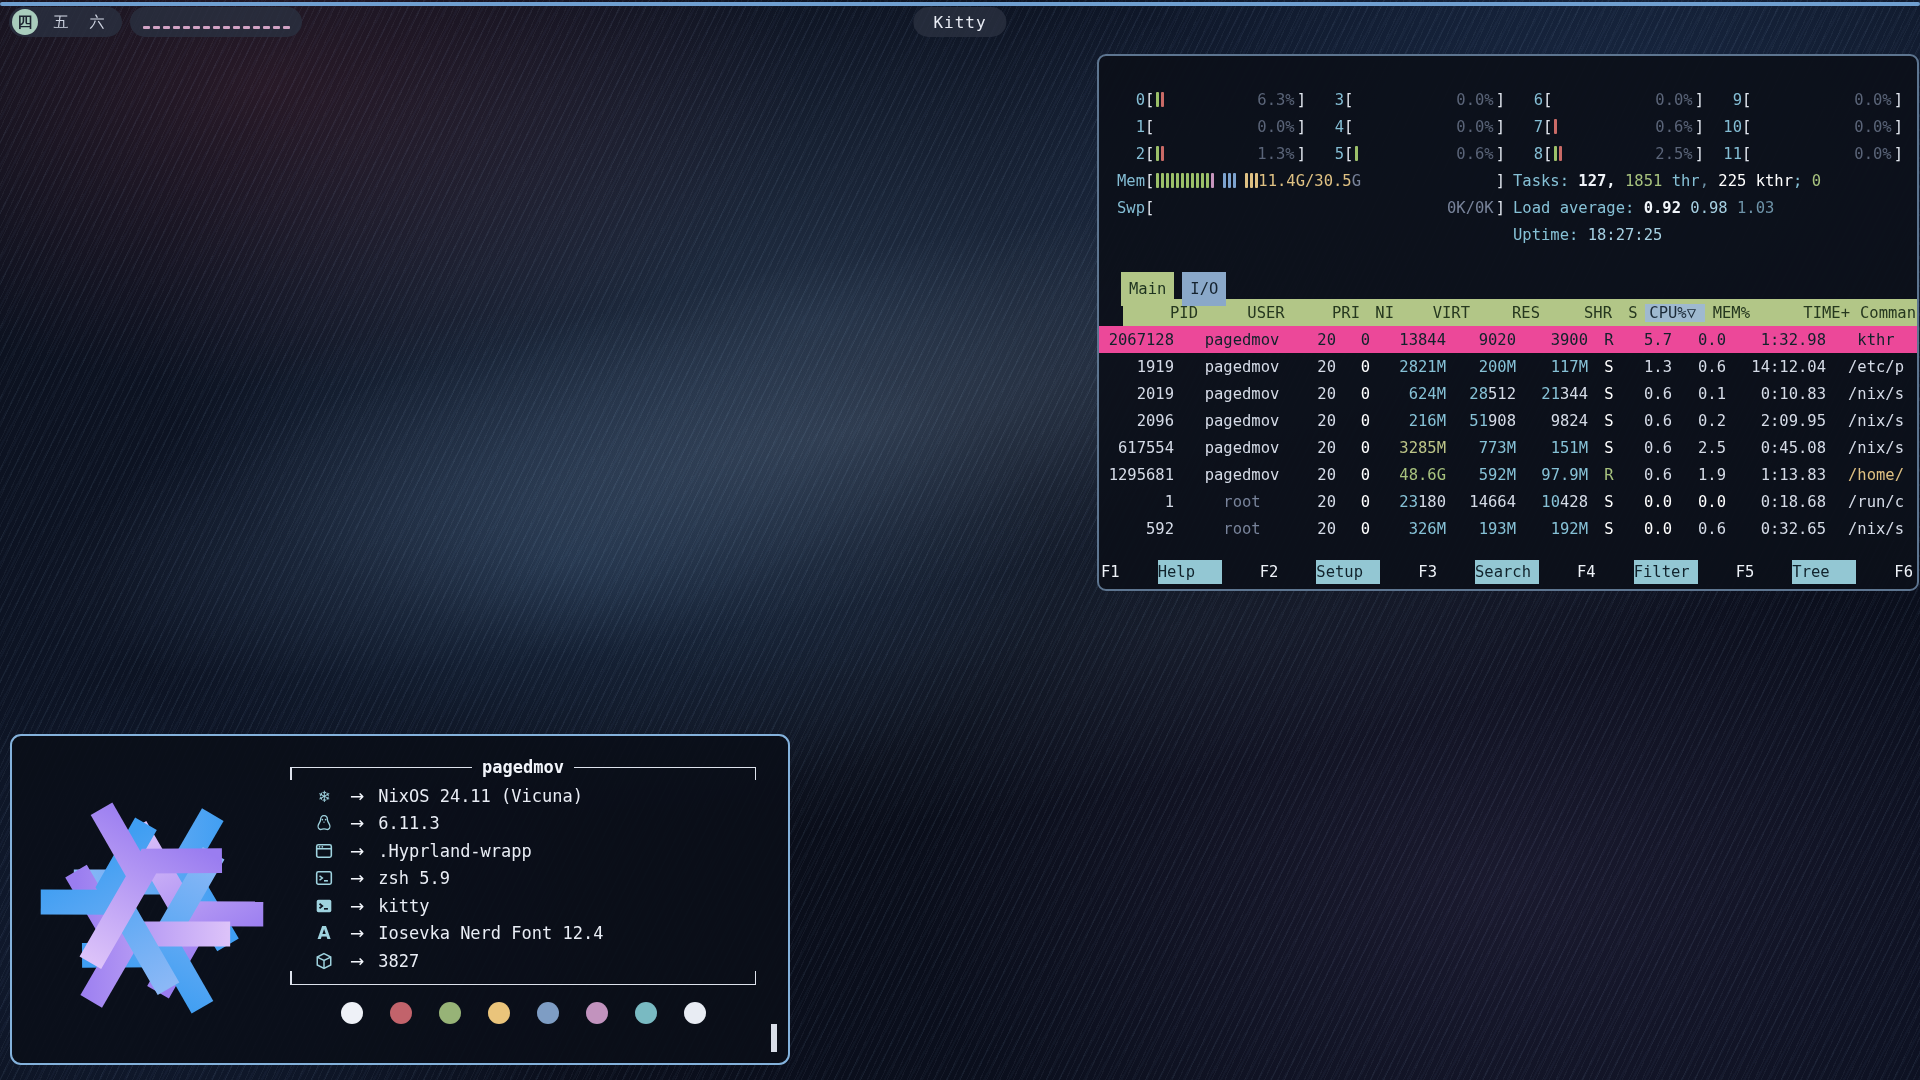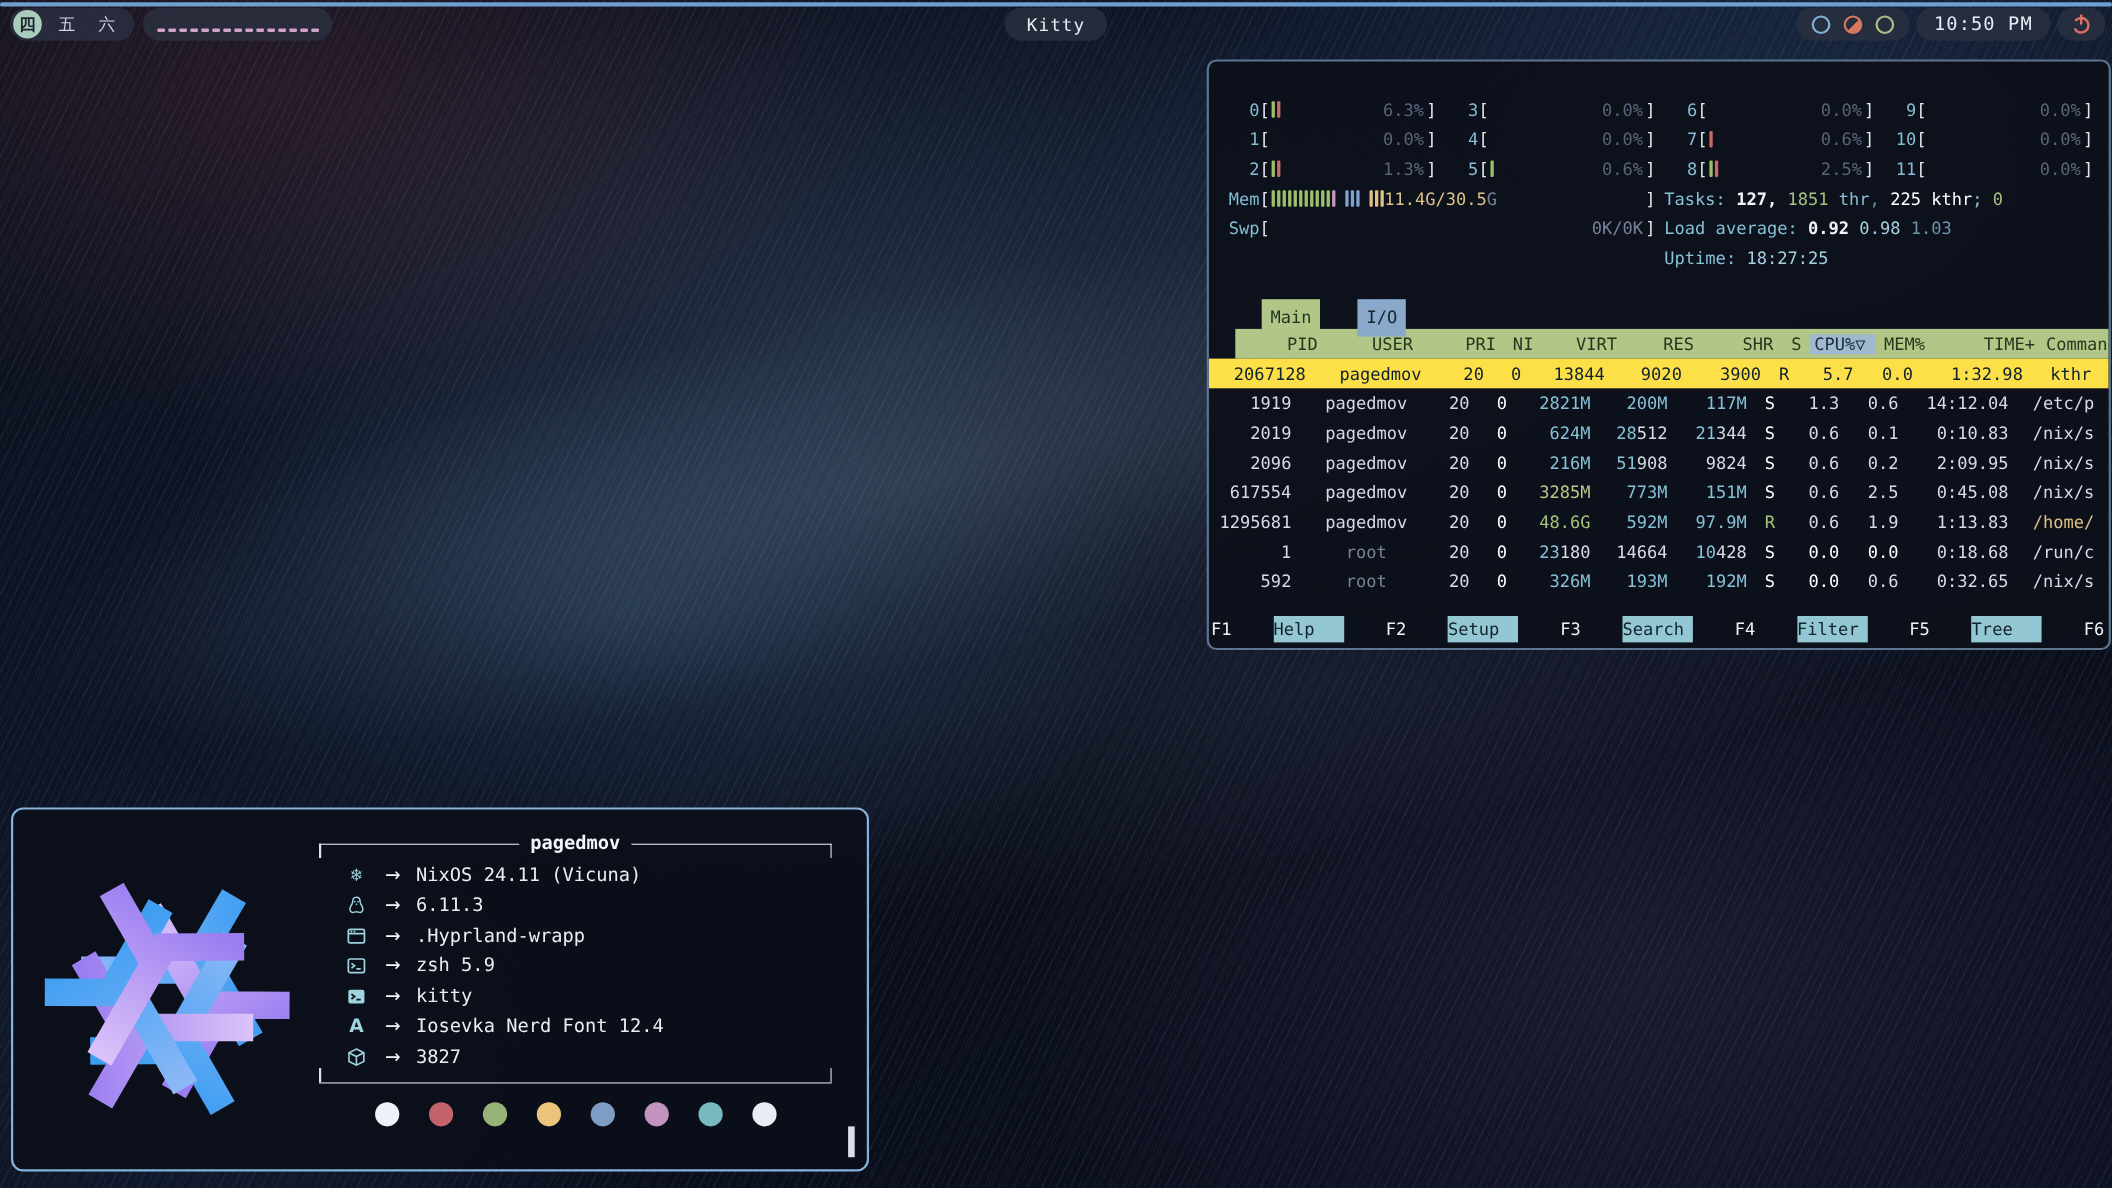--- a/index.html
+++ b/index.html
@@ -64,32 +64,32 @@
   .brk { color:#e2e7ef; }
   .mbody { flex:1; display:flex; align-items:center; padding:0 2px; overflow:hidden; }
   .mbars { display:flex; gap:2px; align-items:center; }
   .vbar { width:3px; height:15px; border-radius:1px; }
   .mspace { flex:1; }
   .mpct { color:#5a6478; }
   .mem-meter { grid-column:span 2; }
   .info-line { grid-column:span 2; height:27px; display:flex; align-items:center; white-space:pre; }
 
   #tab-row { display:flex; gap:8px; margin:24px 0 0 22px; height:26px; }
-  .tab { padding:1px 8px; height:34px; display:flex; align-items:center;margin-left:26px; }
+  .tab { padding:1px 8px; height:34px; display:flex; align-items:center; }
   .tab.active { background:#b2c687; color:#1f3420; }
   .tab.inactive { background:#8aa8c9; color:#15222e; }
 
   .ptable-row { display:grid; height:27px; align-items:center;
     grid-template-columns:84px 118px 44px 34px 76px 70px 72px 24px 60px 54px 100px minmax(0,1fr); }
   .cell { white-space:pre; overflow:hidden; }
   .al-r { text-align:right; padding-right:9px; }
   .al-l { text-align:center; }
   #ptable-header { background:#b2c687; color:#26381f; margin-top:1px;margin-left:24px; }
   #ptable-header .cell.sortcol { background:#9fb9d0; color:#1c2a38; }
-  .prow.sel { background:#fde047;padding-left:13px; }
+  .prow.sel { background:#ec4899; }
   .prow.sel .cell, .prow.sel .cell span { color:#10222b !important; }
 
   #fkey-bar { position:absolute; left:0; right:0; bottom:4px; display:flex; height:26px;
     align-items:center; padding-left:2px; white-space:pre;gap:38px; }
   .fkey { color:#eef2f8; }
   .flabel { background:#93c7d3; color:#11232c; display:inline-block; min-width:64px; white-space:pre;
     height:24px; line-height:24px; }
 
   
   .c-fg{color:#d5dbe7}.c-cyan{color:#86c1d6}.c-green{color:#a7c27e}.c-lime{color:#bcc488}
@@ -147,36 +147,20 @@
       <span class="mdash"></span>
       <span class="mdash"></span>
       <span class="mdash"></span>
       <span class="mdash"></span>
       <span class="mdash"></span>
       <span class="mdash"></span>
     </div>
   <div class="pill" id="title-pill">
     <span>Kitty</span>
   </div>
-  <div id="right-cluster">
-    <div class="pill" id="tray-pill">
-      <div class="tray-circle tc-blue"></div>
-      <div class="tray-circle tc-orange"></div>
-      <div class="tray-circle tc-green"></div>
-    </div>
-    <div class="pill" id="clock-pill">
-      <span>10:50 PM</span>
-    </div>
-    <div class="pill" id="power-pill">
-      <svg width="20" height="20" viewBox="0 0 20 20">
-        <circle cx="10" cy="11" r="6.6" fill="none" stroke="#dd6f63" stroke-width="2.2" stroke-dasharray="33 9" stroke-dashoffset="-25.7" stroke-linecap="round"></circle>
-        <line x1="10" y1="2" x2="10" y2="9.5" stroke="#dd6f63" stroke-width="2.2" stroke-linecap="round"></line>
-      </svg>
-    </div>
-  </div>
 </div>
 
 <div id="htop-win">
   <div id="meter-grid">
       <div class="meter">
         <span class="mlabel">0</span>
         <span class="brk">[</span>
         <div class="mbody">
           <div class="mbars">
             <span class="vbar b-green"></span>

